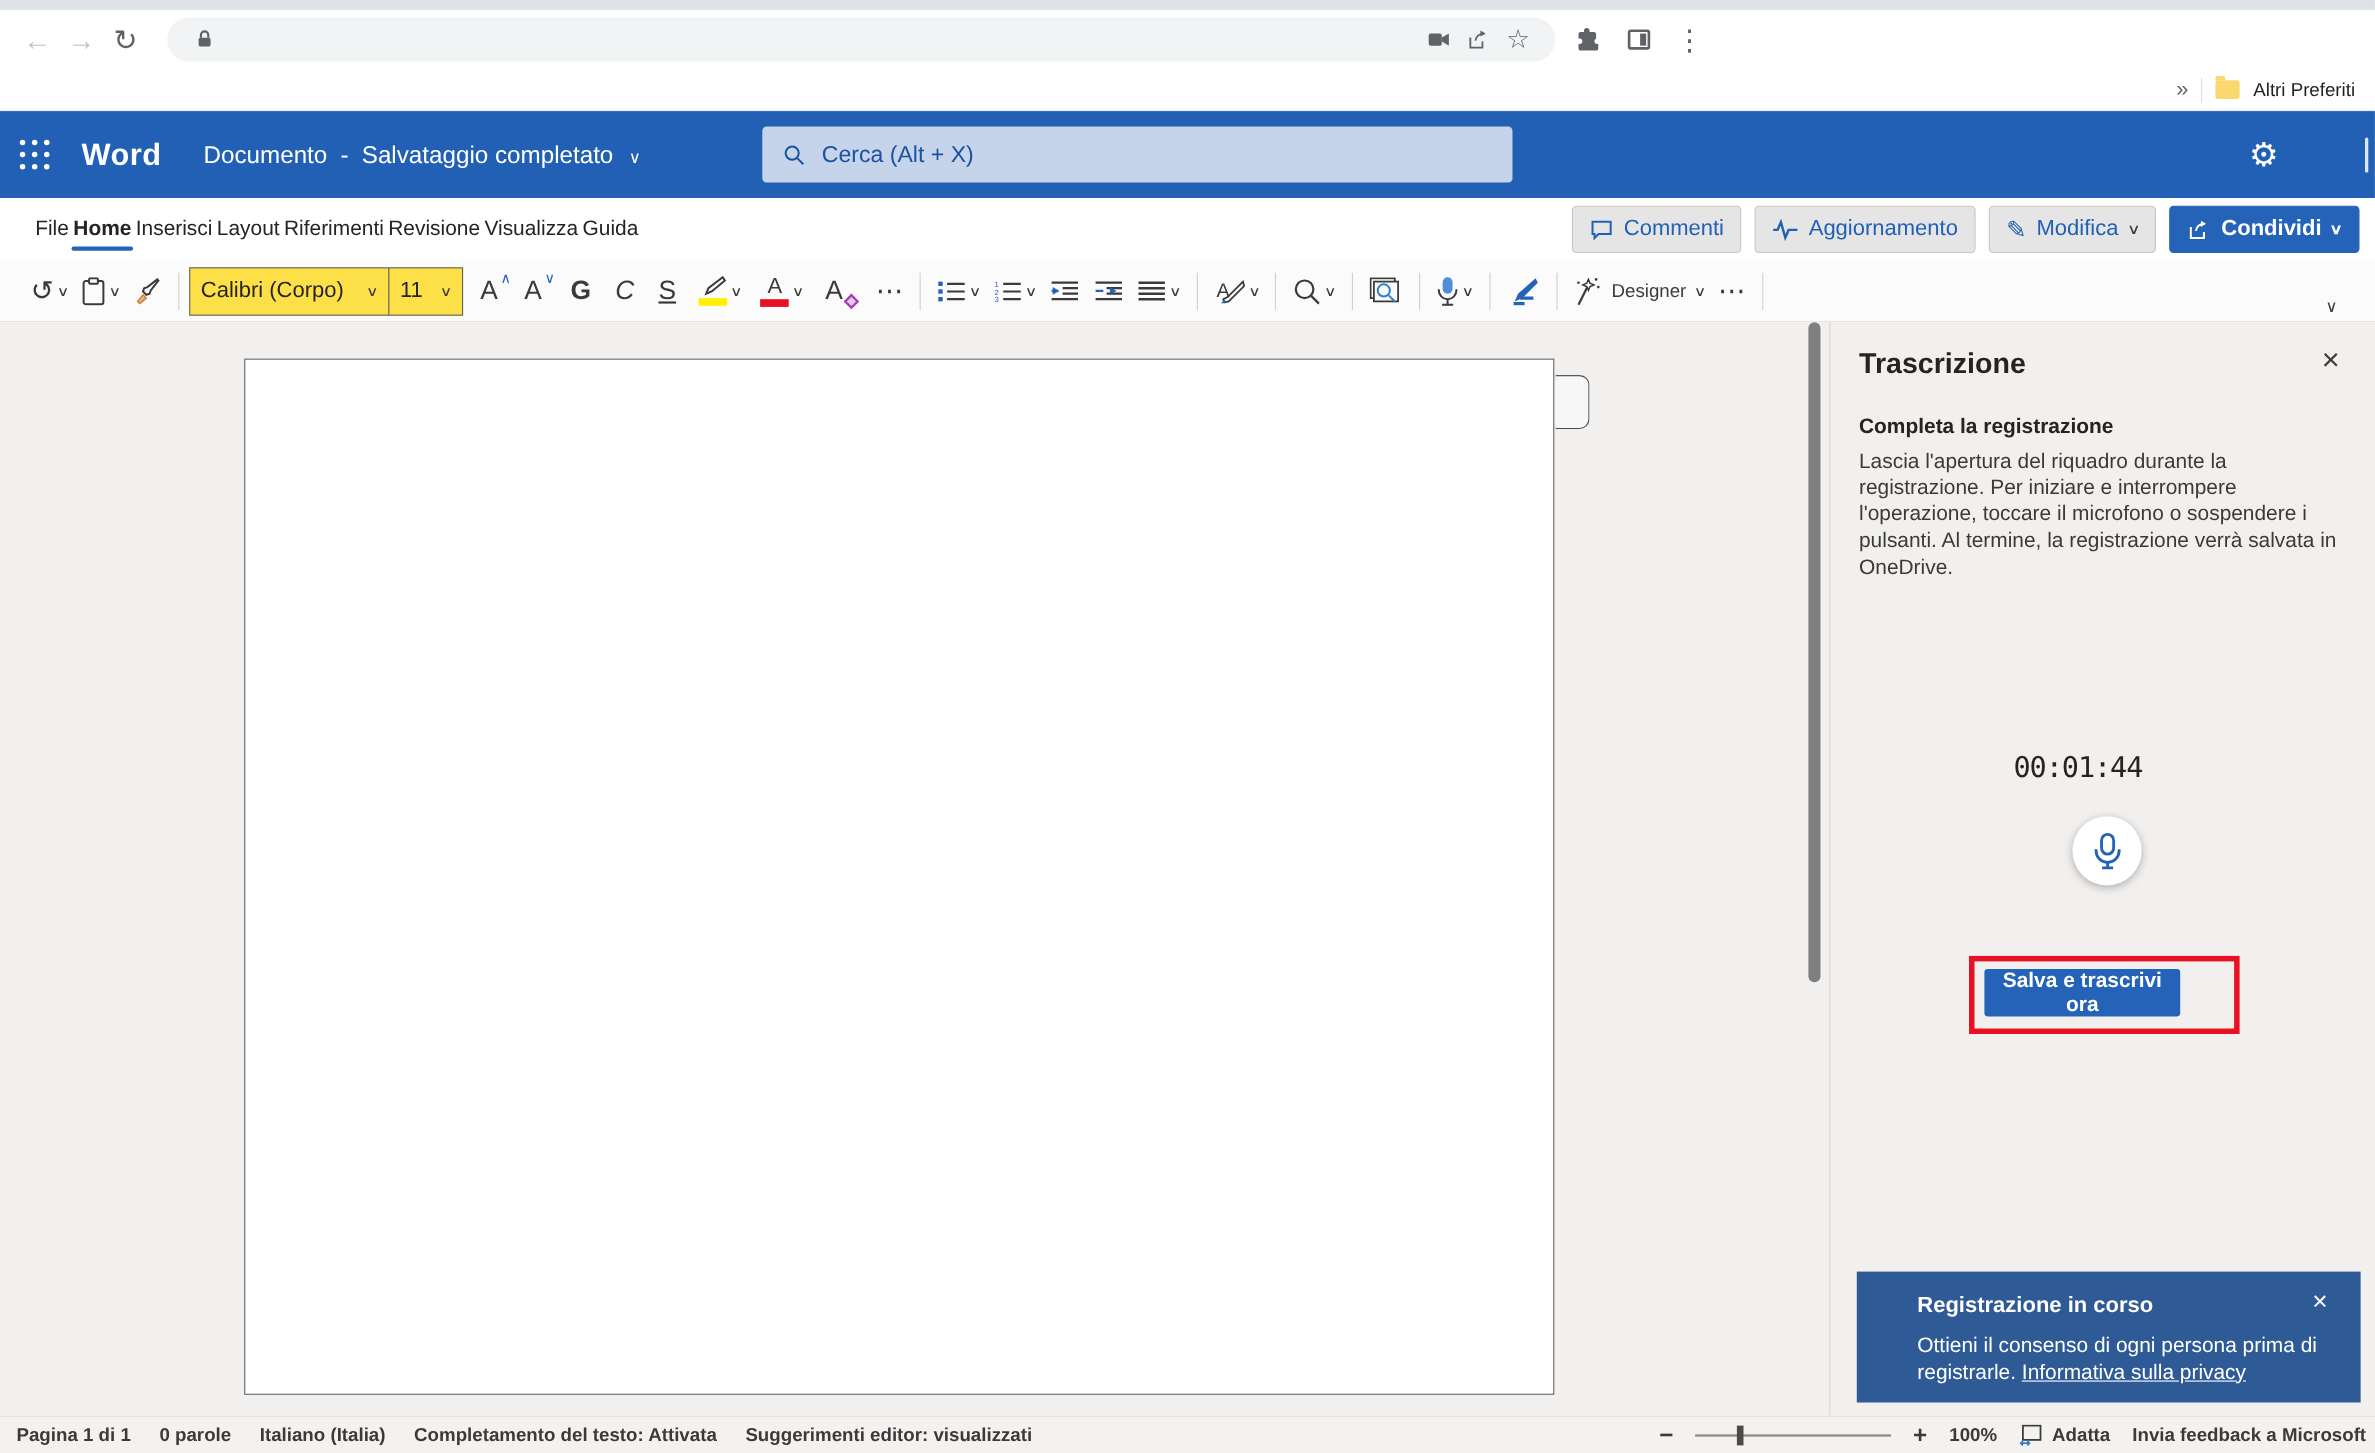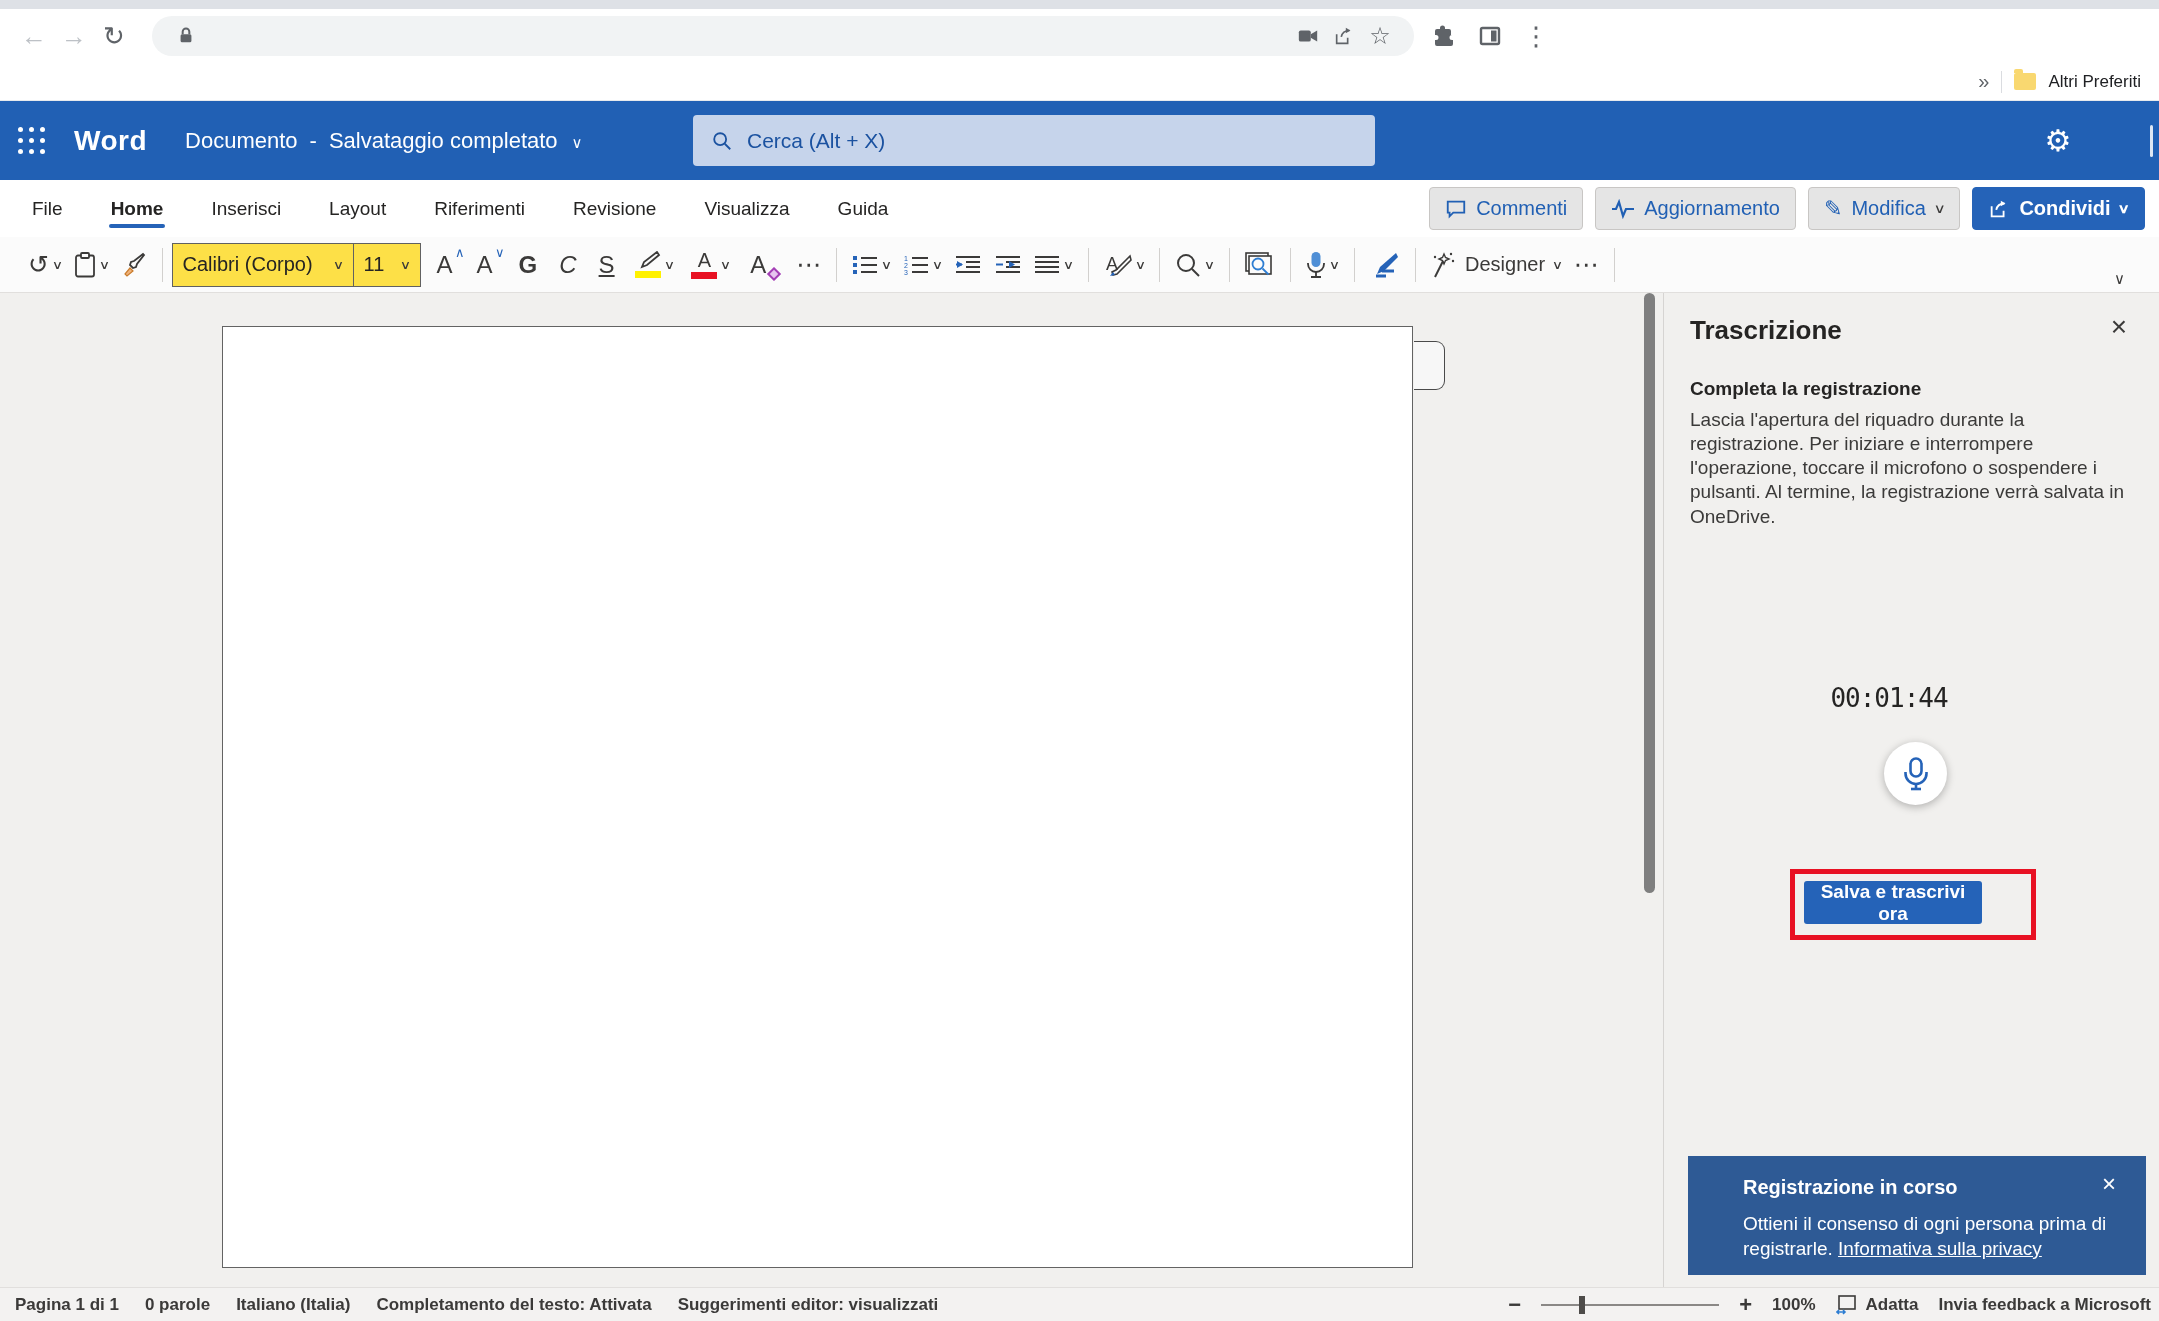--- a/index.html
+++ b/index.html
@@ -39,21 +39,21 @@
     background:#c6d4eb; border-radius:4px; display:flex; align-items:center; padding:0 18px;
     color:#1b52a0; gap:14px; }
   .search-box .ph { font-size:21px; }
   .gear { position:absolute; left:2032px; top:0; height:79px; width:52px; display:flex;
     align-items:center; justify-content:center; color:#fff; font-size:30px; }
   .header-sliver { position:absolute; right:6px; top:24px; width:3px; height:32px; background:#fff;
     border-radius:2px; opacity:.85; }
 
   
   .ribbon-tabs { height:57px; background:#fff; display:flex; align-items:center; position:relative; }
-  .tabs { display:flex; align-items:center; gap:44px; margin-left:30px; }
+  .tabs { display:flex; align-items:center; margin-left:30px; }
   .tab { font-size:19px; color:#252423; position:relative; padding:14px 2px; }
   .tab.active { font-weight:bold; }
   .tab.active:after { content:""; position:absolute; left:0; right:0; bottom:6px; height:4px;
     background:#2563b8; border-radius:2px; }
   .ribbon-actions { position:absolute; right:14px; top:7px; display:flex; gap:12px; }
   .pill-btn { height:43px; border:1px solid #c8c6c4; border-radius:4px; background:#e5e5e5;
     display:flex; align-items:center; gap:9px; padding:0 15px; color:#2160b4; font-size:20px; }
   .pill-btn .chev { font-size:13px; }
   .pill-btn.primary { background:#2563b8; border-color:#2563b8; color:#fff; font-weight:bold; }
 
@@ -71,21 +71,21 @@
   .letter { font-size:24px; font-weight:bold; }
   .ital { font-style:italic; font-weight:normal; font-size:24px; }
   .uline { text-decoration:underline; font-weight:normal; font-size:24px; }
   .colorbar { display:flex; flex-direction:column; align-items:center; line-height:1; }
   .colorbar .bar { width:26px; height:7px; margin-top:2px; }
   .grow-shrink { position:relative; font-size:24px; }
   .grow-shrink sup { position:absolute; top:-6px; right:-12px; font-size:13px; color:#2563b8; }
   .clearfmt { position:relative; font-size:24px; }
   .clearfmt i { position:absolute; right:-13px; bottom:0; width:10px; height:10px;
     border:2px solid #a33fb5; background:#e7c5ef; transform:rotate(45deg); display:block; }
-  .designer-label { font-size:20px; color:#3b3a39; margin:0 4px; }
+  .designer-label { font-size:17px; color:#3b3a39; margin:0 4px; }
   .collapse-chev { position:absolute; right:34px; bottom:4px; font-size:15px; color:#3b3a39; }
 
   
   .content { position:relative; height:994px; background:#f1f0ee; }
   .page { position:absolute; left:222px; top:33px; width:1191px; height:942px;
     background:#fff; border:1px solid #636363; }
   .page-flap { position:absolute; left:1414px; top:48px; width:31px; height:49px;
     background:#f7f7f7; border:1px solid #4a4a4a; border-left:none; border-radius:0 9px 9px 0; }
   .scroll-thumb { position:absolute; left:1644px; top:0px; width:11px; height:600px;
     background:#7f7f7f; border-radius:6px; }

